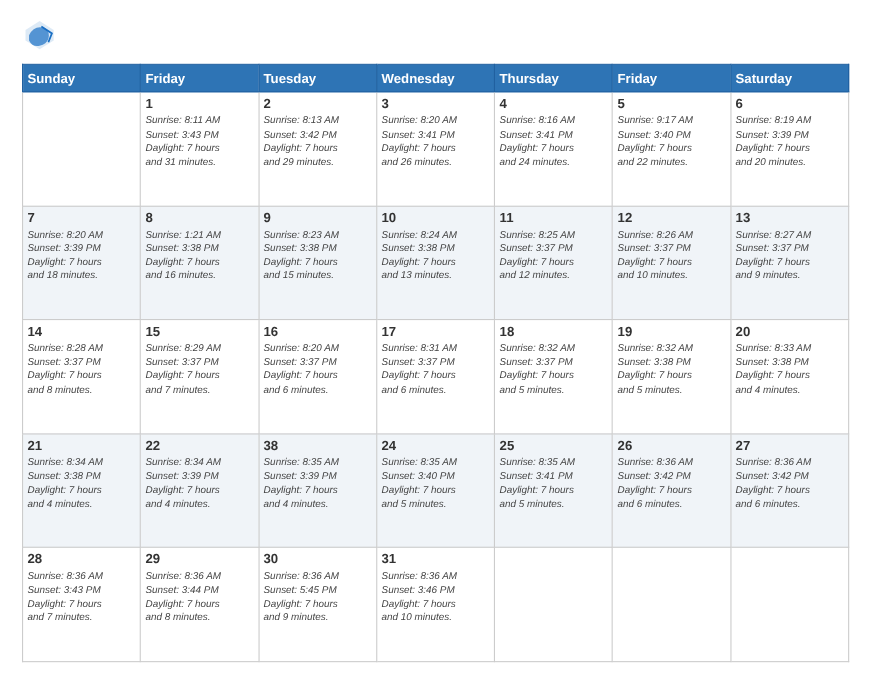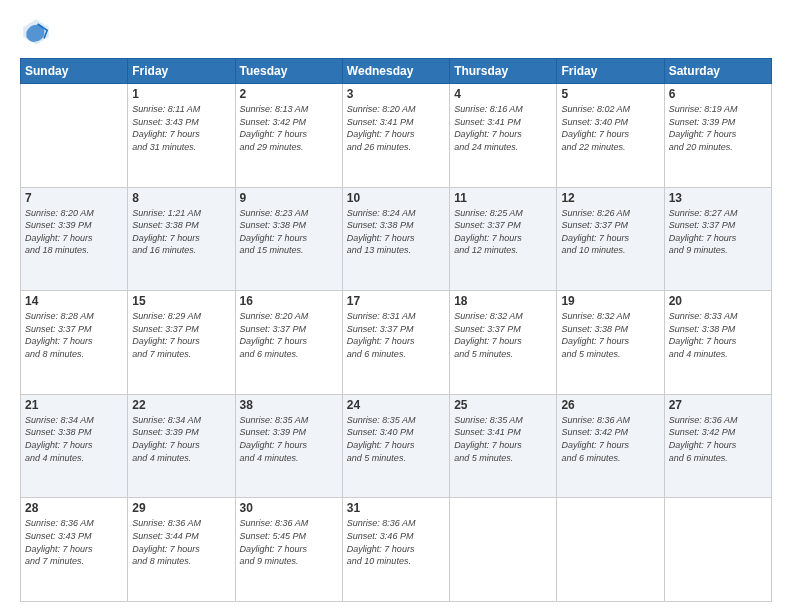--- a/index.html
+++ b/index.html
@@ -166,21 +166,21 @@
             <span class="day-num">4</span>
             <div class="day-info">
               <div>Sunrise: 8:16 AM</div>
               <div>Sunset: 3:41 PM</div>
               <div>Daylight: 7 hours<br>and 24 minutes.</div>
             </div>
           </td>
           <td>
             <span class="day-num">5</span>
             <div class="day-info">
-              <div>Sunrise: 8:02 AM</div>
+              <div>Sunrise: 9:17 AM</div>
               <div>Sunset: 3:40 PM</div>
               <div>Daylight: 7 hours<br>and 22 minutes.</div>
             </div>
           </td>
           <td>
             <span class="day-num">6</span>
             <div class="day-info">
               <div>Sunrise: 8:19 AM</div>
               <div>Sunset: 3:39 PM</div>
               <div>Daylight: 7 hours<br>and 20 minutes.</div>

